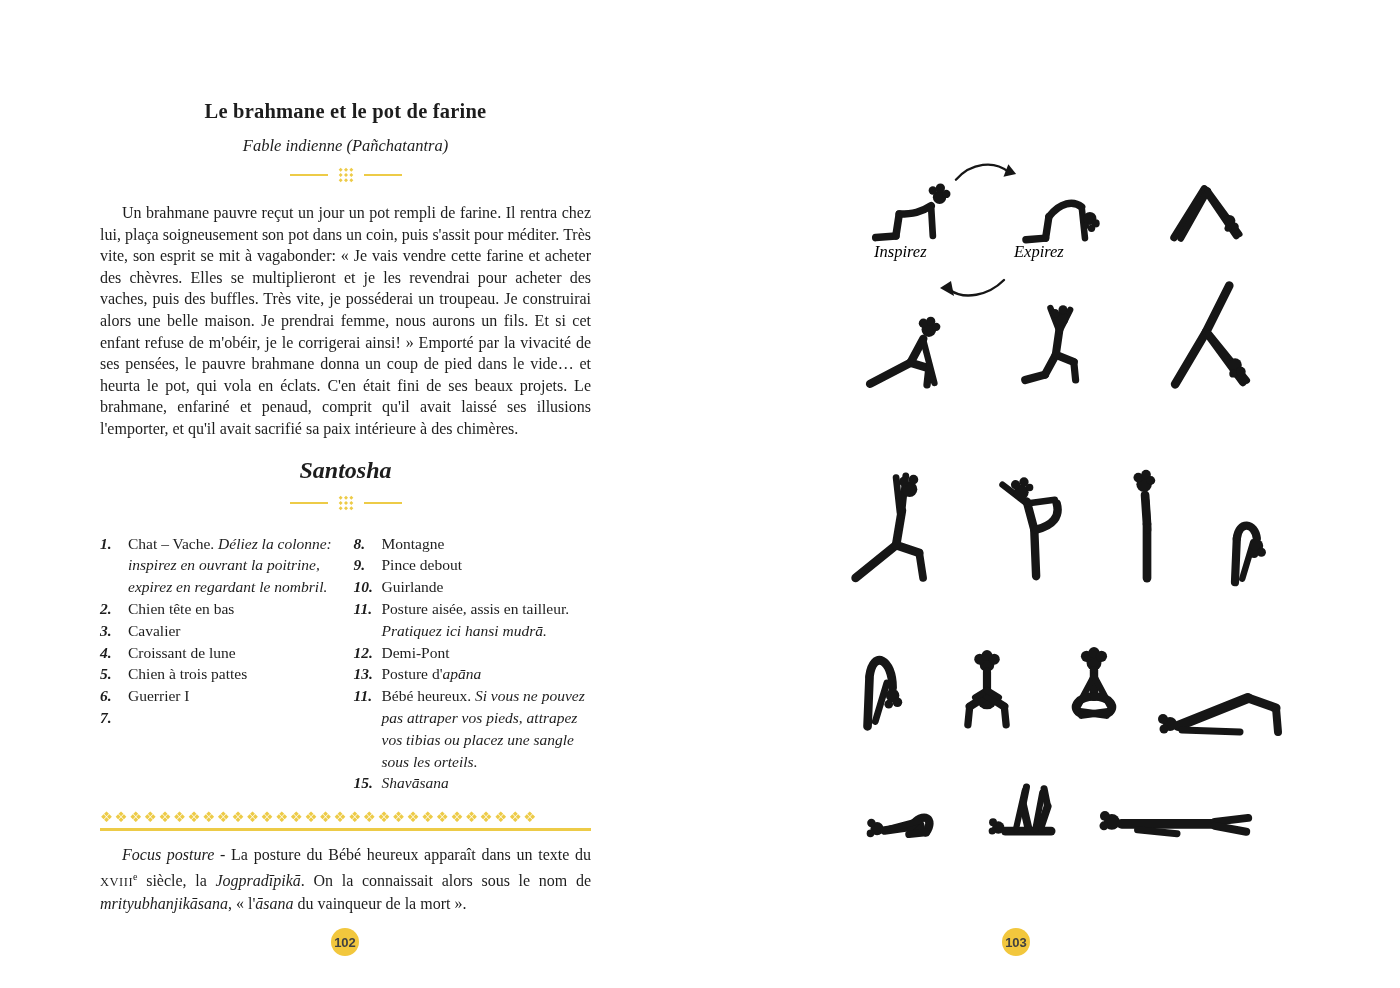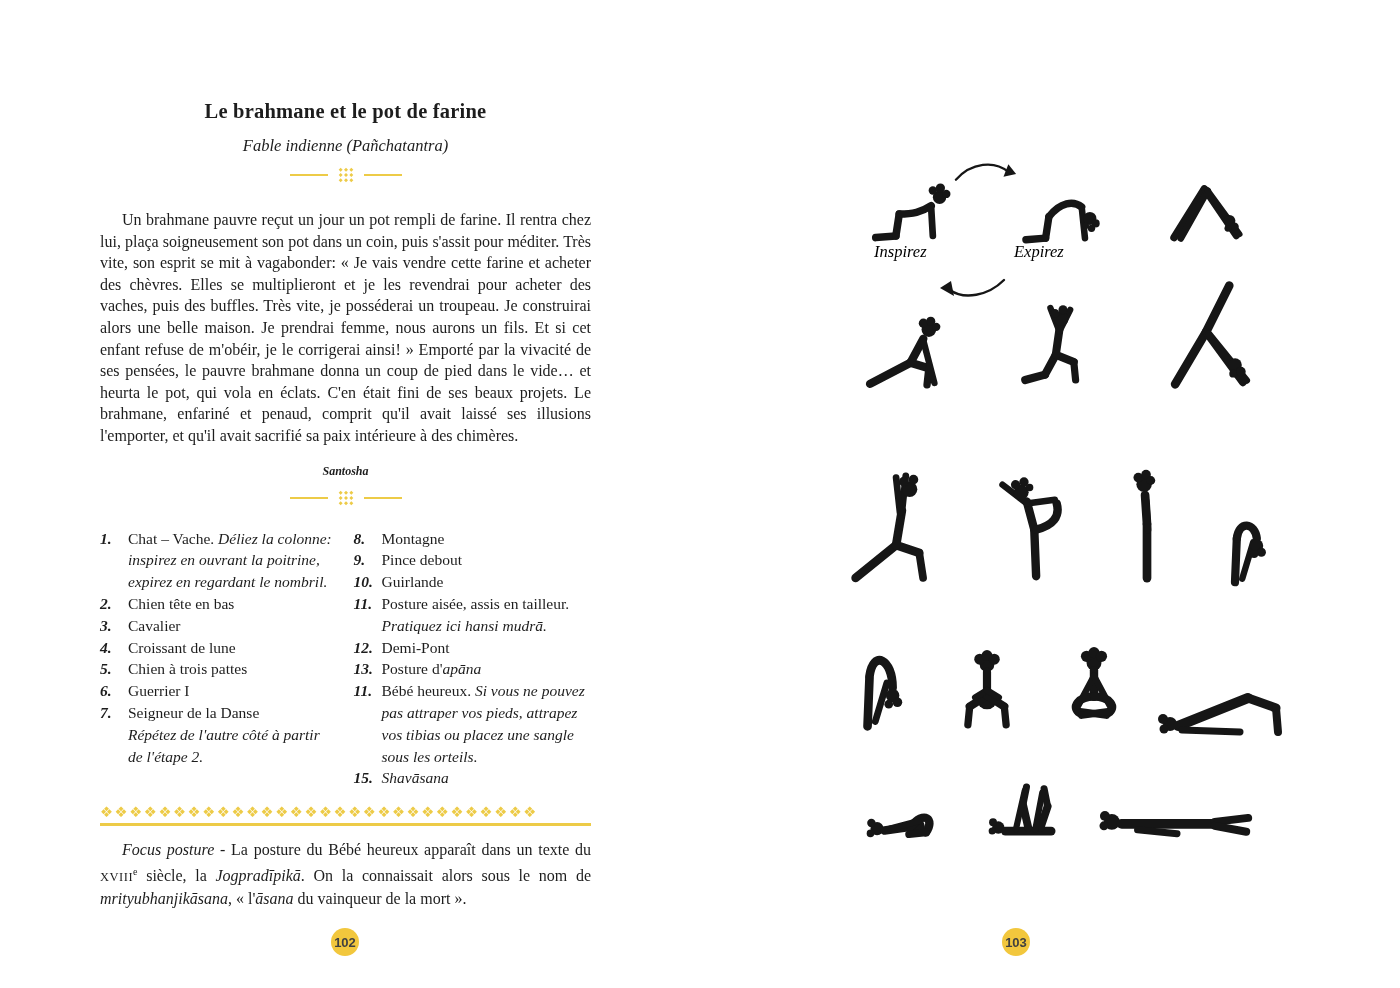--- a/index.html
+++ b/index.html
@@ -6,22 +6,22 @@
   #stage{position:relative;width:1400px;height:988px;background:#ffffff;overflow:hidden;
          font-family:"Liberation Serif", serif;color:#1d1d1d;}
 
   
   .page-left{position:absolute;left:100px;top:100px;width:491px;}
   .title{font-size:20.5px;font-weight:bold;text-align:center;margin:0;letter-spacing:.2px;}
   .subtitle{font-size:16.5px;font-style:italic;text-align:center;margin-top:13px;}
   .ornament{display:flex;align-items:center;justify-content:center;gap:10px;margin-top:11px;height:16px;}
   .orn-dash{display:inline-block;width:38px;height:2px;background:var(--accent);}
   .orn-diamonds{width:16px;height:16px;}
-  .story{font-size:16px;line-height:21.6px;text-align:justify;text-indent:22px;margin-top:26px;}
-  .section-title{font-size:12px;font-weight:bold;font-style:italic;text-align:center;margin-top:17px;}
+  .story{font-size:16px;line-height:21.6px;text-align:justify;text-indent:22px;margin-top:19px;}
+  .section-title{font-size:24px;font-weight:bold;font-style:italic;text-align:center;margin-top:17px;}
   .seq-wrap{display:flex;gap:16px;margin-top:22px;font-size:15.5px;line-height:21.8px;}
   .seq-col{flex:1;min-width:0;}
   .seq-item{display:flex;}
   .seq-num{flex:none;width:28px;font-weight:bold;font-style:italic;}
   .seq-body{flex:1;}
   .it{font-style:italic;}
   .blk{display:block;}
   .border-glyphs{margin-top:15px;color:var(--accent);font-size:14.5px;letter-spacing:1.6px;
                  white-space:nowrap;overflow:hidden;line-height:16px;}
   .border-line{height:2.5px;background:var(--accent);margin-top:3px;}
@@ -112,21 +112,20 @@
         <div class="seq-item">
           <span class="seq-num">5.</span>
           <span class="seq-body"><span>Chien à trois pattes</span><span class="it"></span><span class="it blk"></span></span>
         </div>
         <div class="seq-item">
           <span class="seq-num">6.</span>
           <span class="seq-body"><span>Guerrier I</span><span class="it"></span><span class="it blk"></span></span>
         </div>
         <div class="seq-item">
           <span class="seq-num">7.</span>
-          <span class="seq-body"><span>Seigneur de la Danse</span><span class="it"></span><span class="it blk">Répétez de l'autre côté à partir de l'étape 2.</span></span>
         </div>
       </div>
       <div class="seq-col">
         <div class="seq-item">
           <span class="seq-num">8.</span>
           <span class="seq-body"><span>Montagne</span><span class="it"></span><span class="it blk"></span></span>
         </div>
         <div class="seq-item">
           <span class="seq-num">9.</span>
           <span class="seq-body"><span>Pince debout</span><span class="it"></span><span class="it blk"></span></span>

